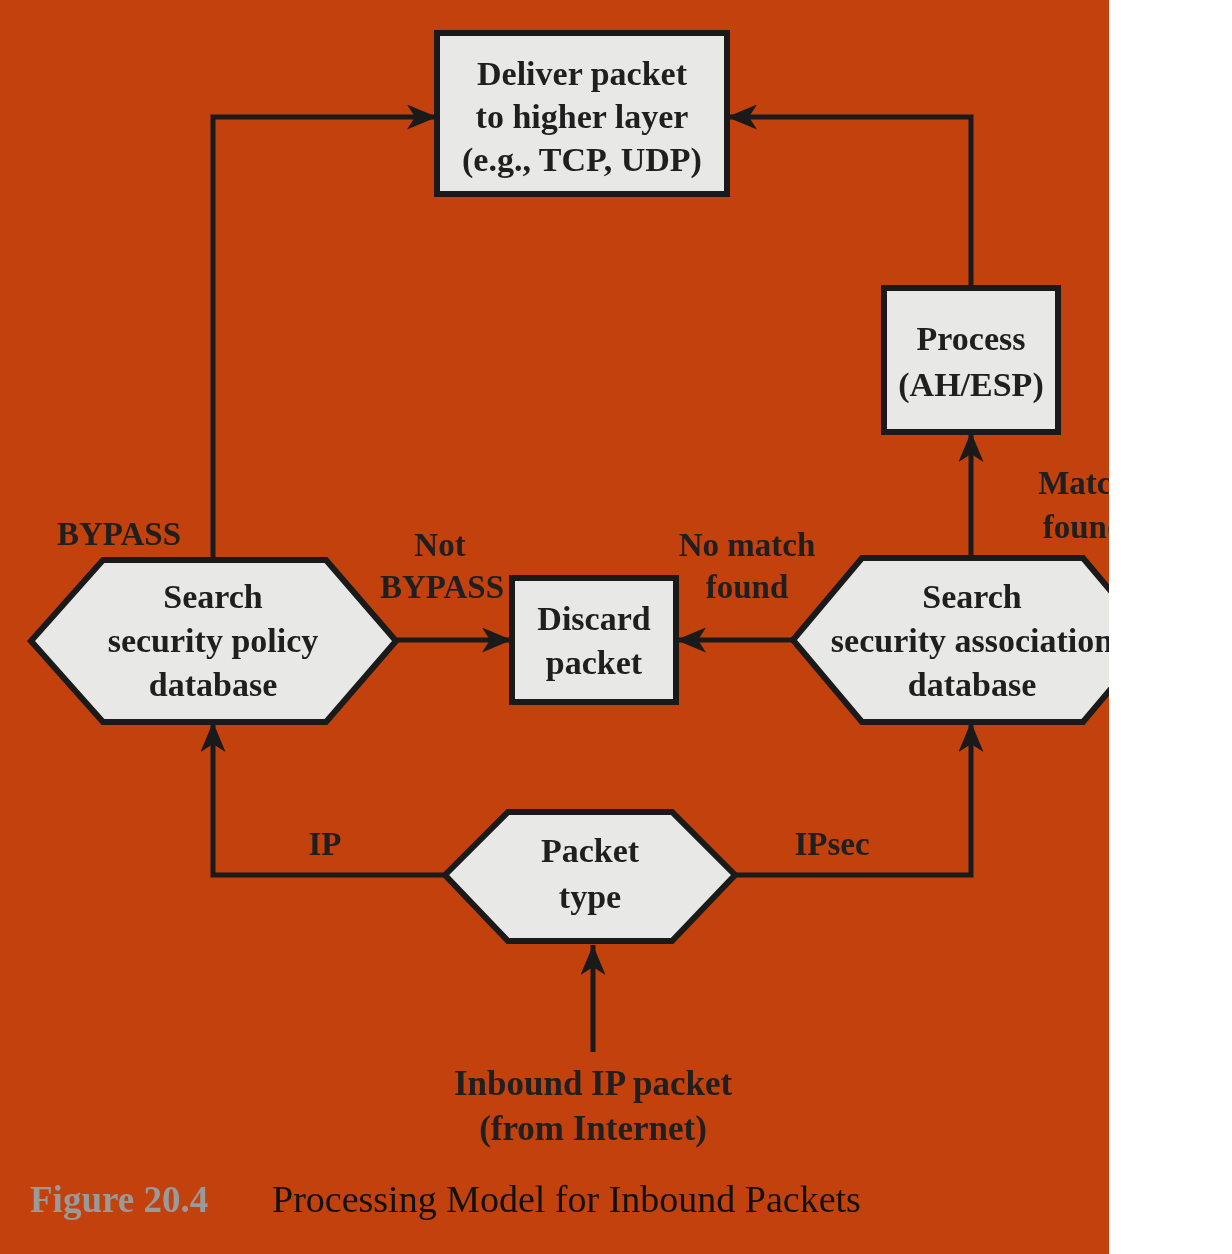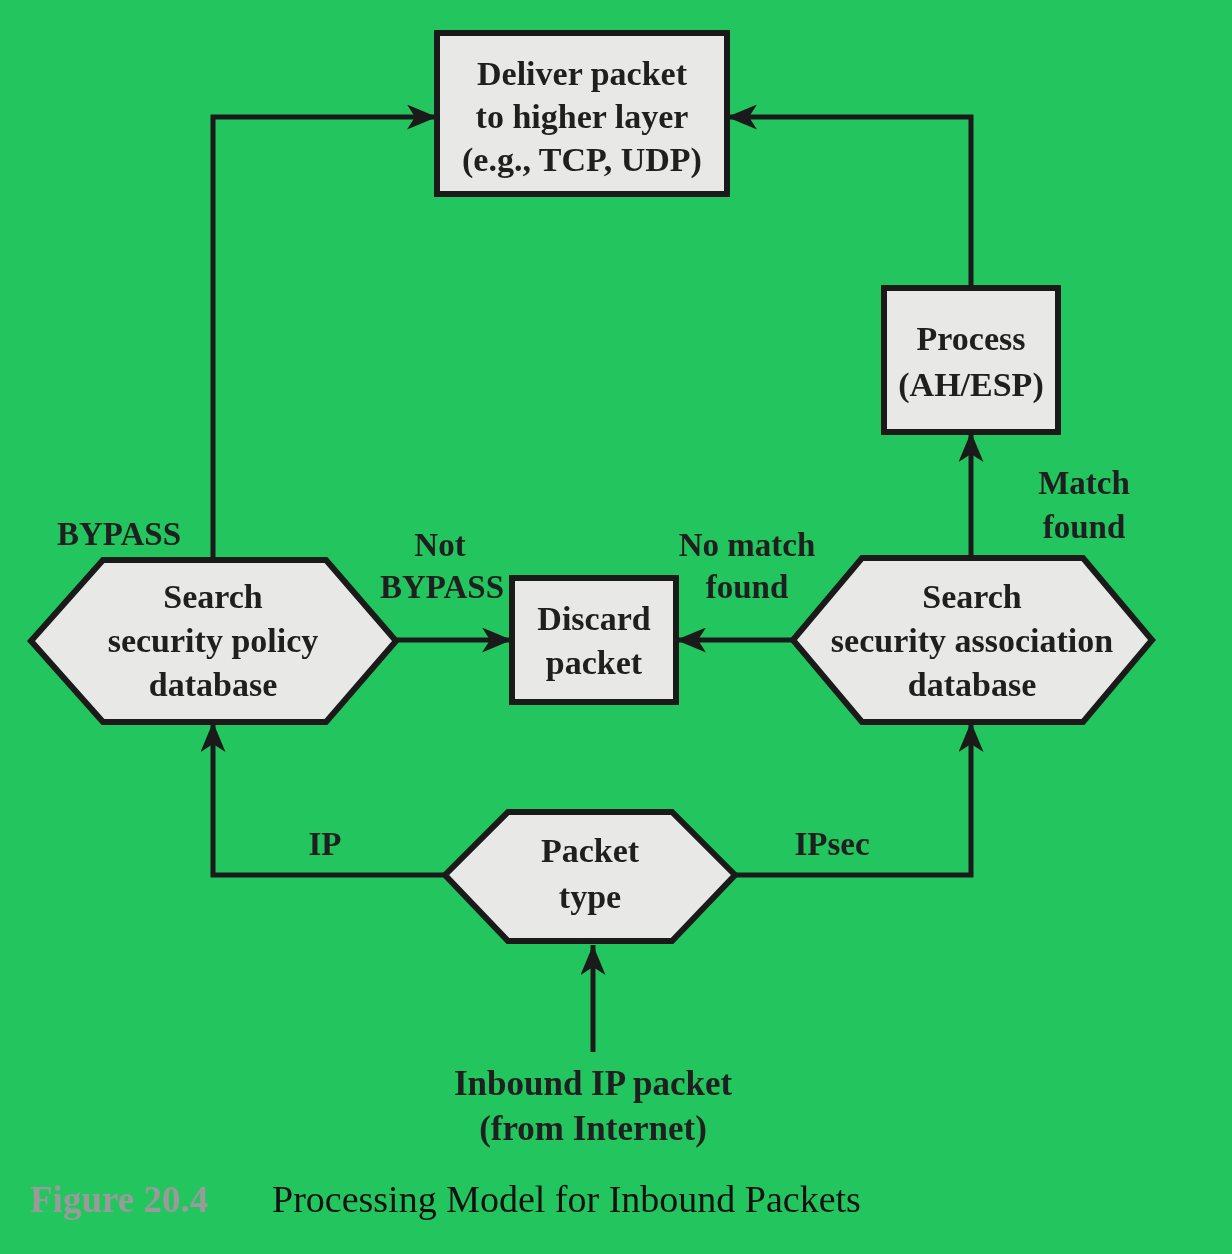--- a/index.html
+++ b/index.html
@@ -3,23 +3,23 @@
 <meta charset="utf-8">
 <style>
   html, body {
     margin: 0;
     padding: 0;
     background: #ffffff;
     font-family: "Liberation Serif", serif;
   }
   .page {
     position: relative;
-    width: 1232px;
+    width: 1109px;
     height: 1254px;
-    background: #22c55e;
+    background: #c2410c;
     overflow: hidden;
   }
   svg { display: block; }
   .edge {
     fill: none;
     stroke: #1a1a1a;
     stroke-width: 5;
   }
   .shape {
     fill: #e8e8e6;

